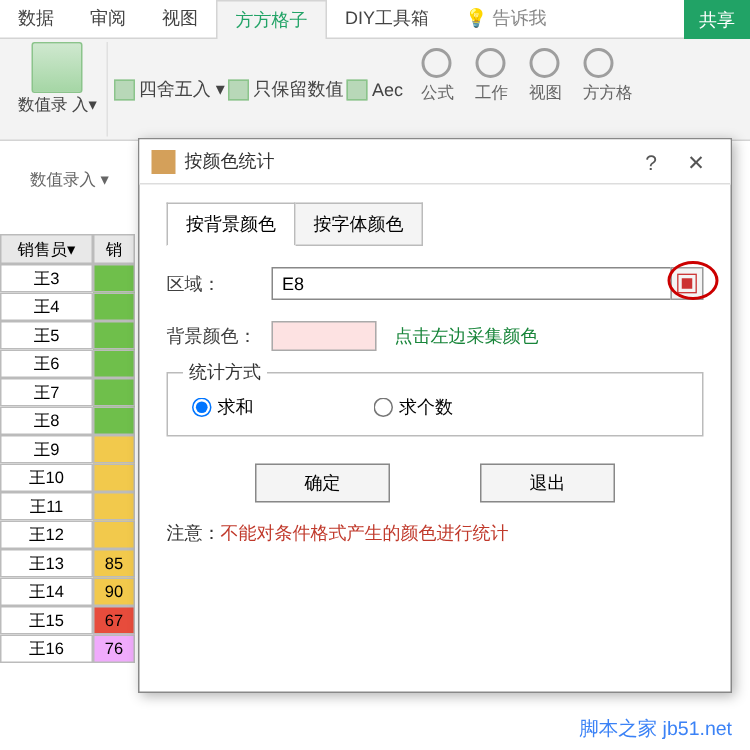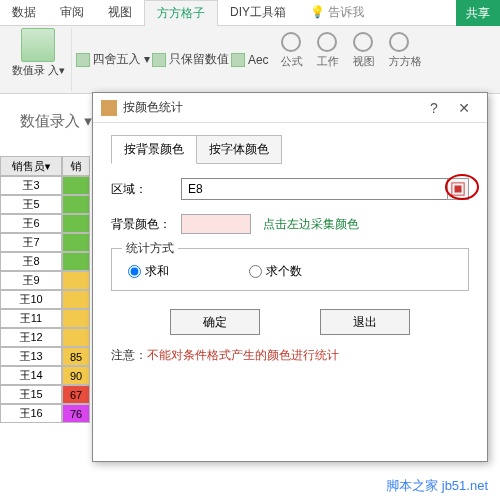--- a/index.html
+++ b/index.html
@@ -12,41 +12,41 @@
 .ribbon-body{background:#f3f3f3;height:68px;display:flex;border-bottom:1px solid #d4d4d4;padding:2px 6px}
 .rgroup{display:flex;flex-direction:column;align-items:center;padding:0 6px;border-right:1px solid #e0e0e0}
 .rgroup .big{width:34px;height:34px;background:linear-gradient(#cfe8cf,#a5d6a5);border:1px solid #8bc48b;border-radius:2px;margin-bottom:2px}
 .rgroup .lbl{font-size:11px;color:#444;text-align:left;line-height:12px}
 .small-items{display:flex;gap:2px;padding:2px 4px}
 .si{display:flex;align-items:center;gap:3px;color:#444;font-size:11px}
 .si .ic{width:14px;height:14px;background:#b8d8b8;border:1px solid #8bc48b}
 .circles{display:flex;gap:14px;align-items:flex-start;padding:4px 8px}
 .circ{width:20px;height:20px;border:2px solid #9e9e9e;border-radius:50%}
 .circ-lbl{font-size:11px;color:#666;margin-top:2px}
-.sublabel{position:absolute;top:112px;left:20px;font-size:15px;color:#666}
+.sublabel{position:absolute;top:112px;left:20px;font-size:11px;color:#666}
 .sheet{position:absolute;top:156px;left:0;width:100px}
 .hdr{display:flex}
 .hdr .h{background:#e8e8e8;border:1px solid #bbb;height:20px;display:flex;align-items:center;justify-content:center;font-size:11px}
 .colD{width:62px}.colE{width:28px}
 .row{display:flex}
 .cell{border:1px solid #bbb;height:19px;display:flex;align-items:center;justify-content:center;font-size:11px;background:#fff}
 .cell.d{width:62px}
 .cell.e{width:28px;color:#000}
 .dialog{position:absolute;top:92px;left:92px;width:396px;height:370px;background:#fff;border:1px solid #888;box-shadow:2px 2px 8px rgba(0,0,0,.3)}
 .dlg-title{height:30px;background:#fff;border-bottom:1px solid #ddd;display:flex;align-items:center;padding:0 8px}
 .dlg-title .ic{width:16px;height:16px;background:#d4a05a;margin-right:6px}
 .dlg-title .txt{flex:1;font-size:12px;color:#333}
 .dlg-title .btn{width:30px;text-align:center;color:#555;font-size:14px;cursor:pointer}
 .dlg-body{padding:12px 18px}
 .dtabs{display:flex;margin-bottom:6px}
 .dtab{padding:5px 12px;border:1px solid #bbb;background:#f4f4f4;font-size:12px;cursor:pointer}
 .dtab.active{background:#fff;border-bottom:1px solid #fff;position:relative;z-index:1}
 .dtab:not(.active){border-left:none}
 .field{display:flex;align-items:center;margin:14px 0}
-.field .flabel{width:70px;color:#000000}
+.field .flabel{width:70px;color:#404040}
 .field input[type=text]{flex:1;height:22px;border:1px solid #888;padding:0 6px;background:#fff}
 .range-pick{width:22px;height:22px;border:1px solid #999;margin-left:-1px;display:flex;align-items:center;justify-content:center;background:#f4f4f4;cursor:pointer}
 .range-pick svg{width:14px;height:14px}
 .circle-mark{position:absolute;border:2px solid #c00;border-radius:50%;width:34px;height:26px;pointer-events:none}
 .color-swatch{width:70px;height:20px;border:1px solid #aaa;background:#fde2e2}
 .color-hint{margin-left:12px;color:#18853a}
 .method-box{border:1px solid #bbb;padding:14px 16px 10px;margin-top:10px;position:relative}
 .method-box .legend{position:absolute;top:-9px;left:10px;background:#fff;padding:0 4px;color:#333}
 .radios{display:flex;gap:80px}
 .radios label{display:flex;align-items:center;gap:4px;cursor:pointer}
@@ -116,20 +116,24 @@
   <div class="hdr">
     <div class="h colD">销售员▾</div>
     <div class="h colE">销</div>
   </div>
   <div id="rows">
       <div class="row">
         <div class="cell d">王3</div>
         <div class="cell e" style="background:#6fbf4b"></div>
       </div>
       <div class="row">
+        <div class="cell d">王4</div>
+        <div class="cell e" style="background:#6fbf4b"></div>
+      </div>
+      <div class="row">
         <div class="cell d">王5</div>
         <div class="cell e" style="background:#6fbf4b"></div>
       </div>
       <div class="row">
         <div class="cell d">王6</div>
         <div class="cell e" style="background:#6fbf4b"></div>
       </div>
       <div class="row">
         <div class="cell d">王7</div>
         <div class="cell e" style="background:#6fbf4b"></div>
@@ -161,21 +165,21 @@
       <div class="row">
         <div class="cell d">王14</div>
         <div class="cell e" style="background:#f2c94c">90</div>
       </div>
       <div class="row">
         <div class="cell d">王15</div>
         <div class="cell e" style="background:#e74c3c">67</div>
       </div>
       <div class="row">
         <div class="cell d">王16</div>
-        <div class="cell e" style="background:#d946ef">76</div>
+        <div class="cell e" style="background:#f0abfc">76</div>
       </div>
     </div>
 </div>
 
 <div class="dialog">
   <div class="dlg-title">
     <div class="ic"></div>
     <div class="txt">按颜色统计</div>
     <div class="btn">?</div>
     <div class="btn">✕</div>

